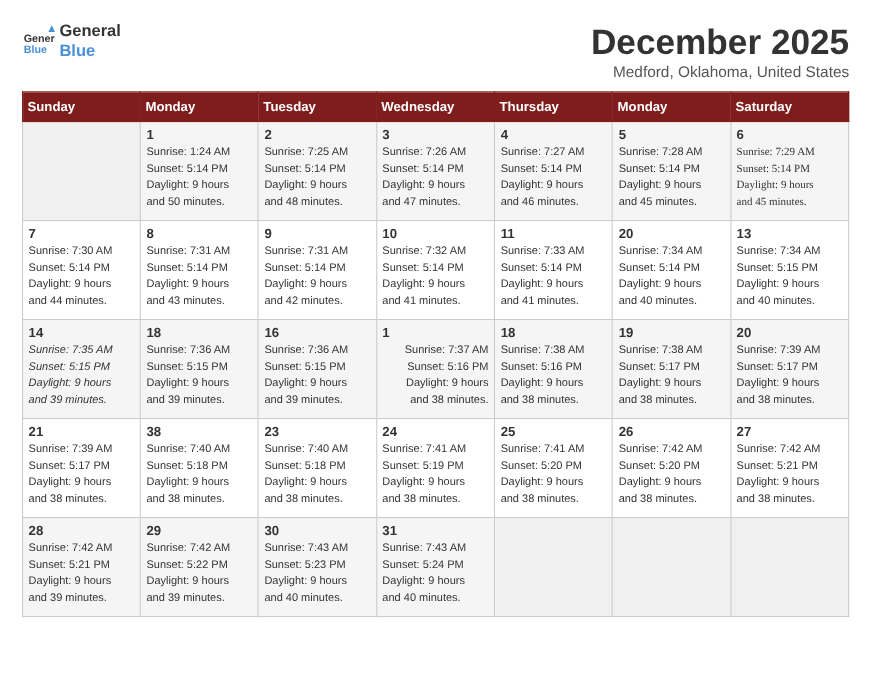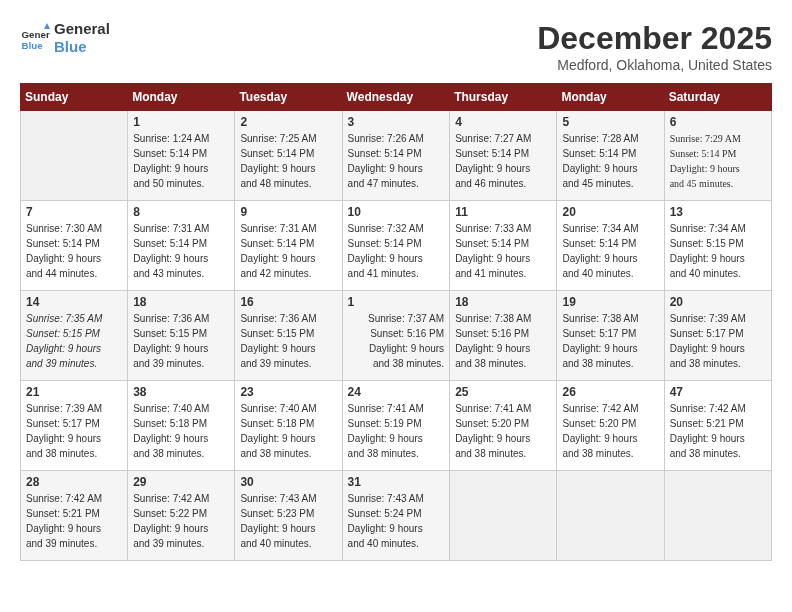--- a/index.html
+++ b/index.html
@@ -299,21 +299,21 @@
 and 38 minutes.</div>
         </td>
         <td>
           <span class="day-number">26</span>
           <div class="day-info" style="white-space: pre-line;">Sunrise: 7:42 AM
 Sunset: 5:20 PM
 Daylight: 9 hours
 and 38 minutes.</div>
         </td>
         <td>
-          <span class="day-number">47</span>
+          <span class="day-number">27</span>
           <div class="day-info" style="white-space: pre-line;">Sunrise: 7:42 AM
 Sunset: 5:21 PM
 Daylight: 9 hours
 and 38 minutes.</div>
         </td>
       </tr>
       <tr>
         <td>
           <span class="day-number">28</span>
           <div class="day-info" style="white-space: pre-line;">Sunrise: 7:42 AM

